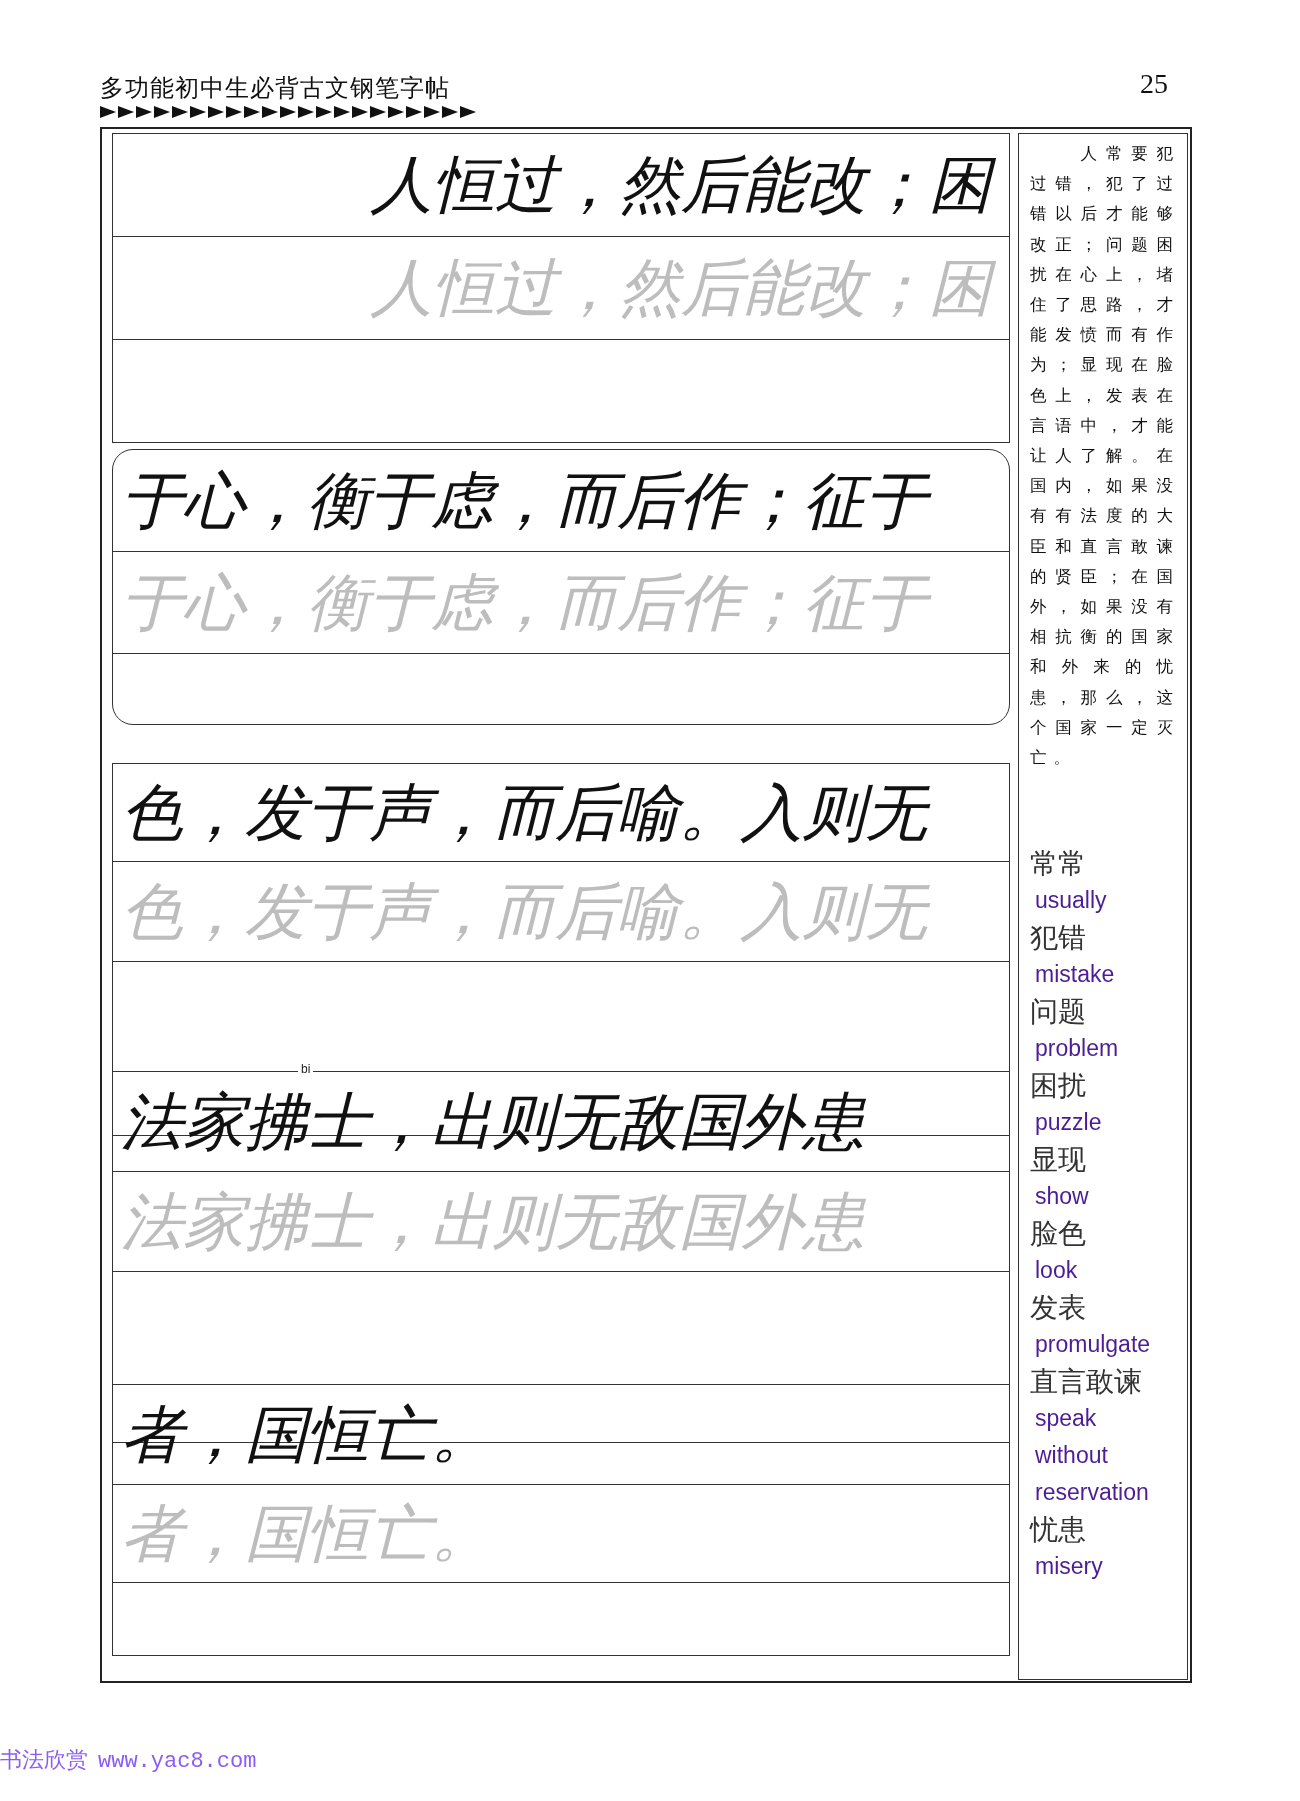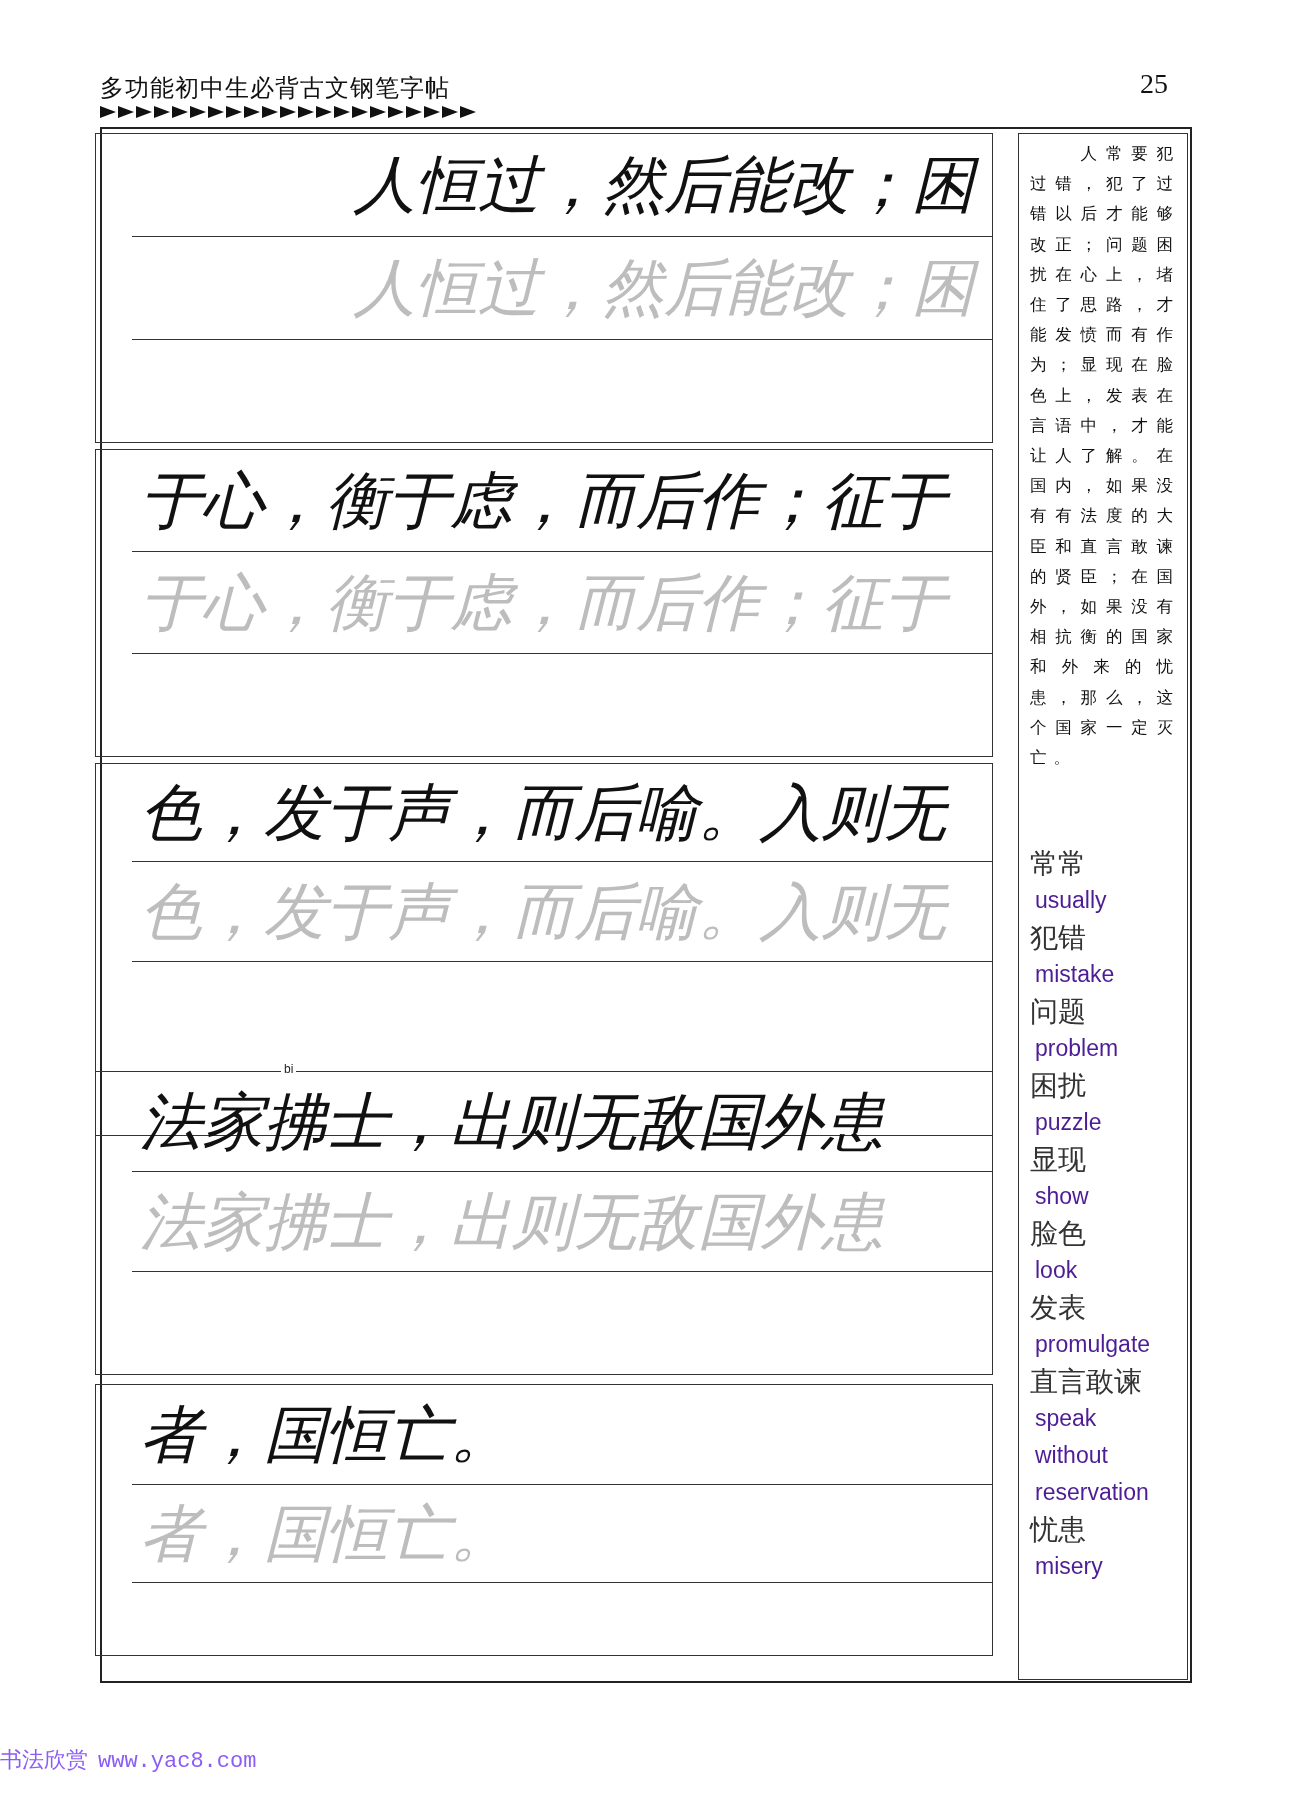--- a/index.html
+++ b/index.html
@@ -6,21 +6,21 @@
   body { width:1300px; height:1801px; position:relative; overflow:hidden;
          font-family:"DejaVu Serif", serif; color:#111; }
   .header-title { position:absolute; left:100px; top:72px; font-size:24px; letter-spacing:1px;
                   font-family:"DejaVu Serif", serif; color:#111; }
   .chevrons { position:absolute; left:100px; top:106px; height:14px; display:flex; gap:2px; }
   .chev { width:0; height:0; border-top:6px solid transparent; border-bottom:6px solid transparent;
           border-left:16px solid #111; }
   .page-num { position:absolute; left:1140px; top:68px; font-size:28px; font-family:"Liberation Serif", serif; }
   .outer-frame { position:absolute; left:100px; top:127px; width:1092px; height:1556px;
                  border:2px solid #222; box-sizing:border-box; }
-  .block { position:absolute; left:95px; width:898px; border:1.5px solid #333; box-sizing:border-box;padding-left:36px; }
+  .block { position:absolute; left:112px; width:898px; border:1.5px solid #333; box-sizing:border-box; }
   .row { position:relative; border-bottom:1.5px solid #333; box-sizing:border-box;
          display:flex; align-items:center; font-family:"DejaVu Serif", serif; overflow:hidden; white-space:nowrap; }
   .row:last-child { border-bottom:none; }
   .row.model { font-size:62px; color:#111; font-style:italic; }
   .row.trace { font-size:62px; color:#bdbdbd; font-style:italic; }
   .row.blank { }
   .right { justify-content:flex-end; padding-right:18px; }
   .left { justify-content:flex-start; padding-left:8px; }
   .pinyin { position:absolute; top:-10px; font-size:12px; background:#fff; padding:0 3px;
             font-family:"Liberation Sans", sans-serif; color:#222; }
@@ -69,41 +69,41 @@
 <div class="block" style="top:133px;height:310px;">
   <div class="row model right" style="height:103px;">
     <span>人恒过，然后能改；困</span>
   </div>
   <div class="row trace right" style="height:103px;">
     <span>人恒过，然后能改；困</span>
   </div>
   <div class="row blank" style="height:101px;"></div>
 </div>
 
-<div class="block" style="top:449px;height:308px;">
+<div class="block" style="top:449px;height:276px;border-radius:21px;">
   <div class="row model left" style="height:102px;">
     <span>于心，衡于虑，而后作；征于</span>
   </div>
   <div class="row trace left" style="height:102px;">
     <span>于心，衡于虑，而后作；征于</span>
   </div>
   <div class="row blank" style="height:101px;"></div>
 </div>
 
 <div class="block" style="top:763px;height:373px;">
   <div class="row model left" style="height:98px;">
     <span>色，发于声，而后喻。入则无</span>
   </div>
   <div class="row trace left" style="height:100px;">
     <span>色，发于声，而后喻。入则无</span>
   </div>
   <div class="row blank" style="height:95px;"></div>
 </div>
 
-<div class="block" style="top:1071px;height:304px;overflow:visible;">
+<div class="block" style="top:1071px;height:372px;overflow:visible;">
   <span class="pinyin" style="left:185px;">bi</span>
   <div class="row model left" style="height:100px;">
     <span>法家拂士，出则无敌国外患</span>
   </div>
   <div class="row trace left" style="height:100px;">
     <span>法家拂士，出则无敌国外患</span>
   </div>
   <div class="row blank" style="height:97px;"></div>
 </div>
 

